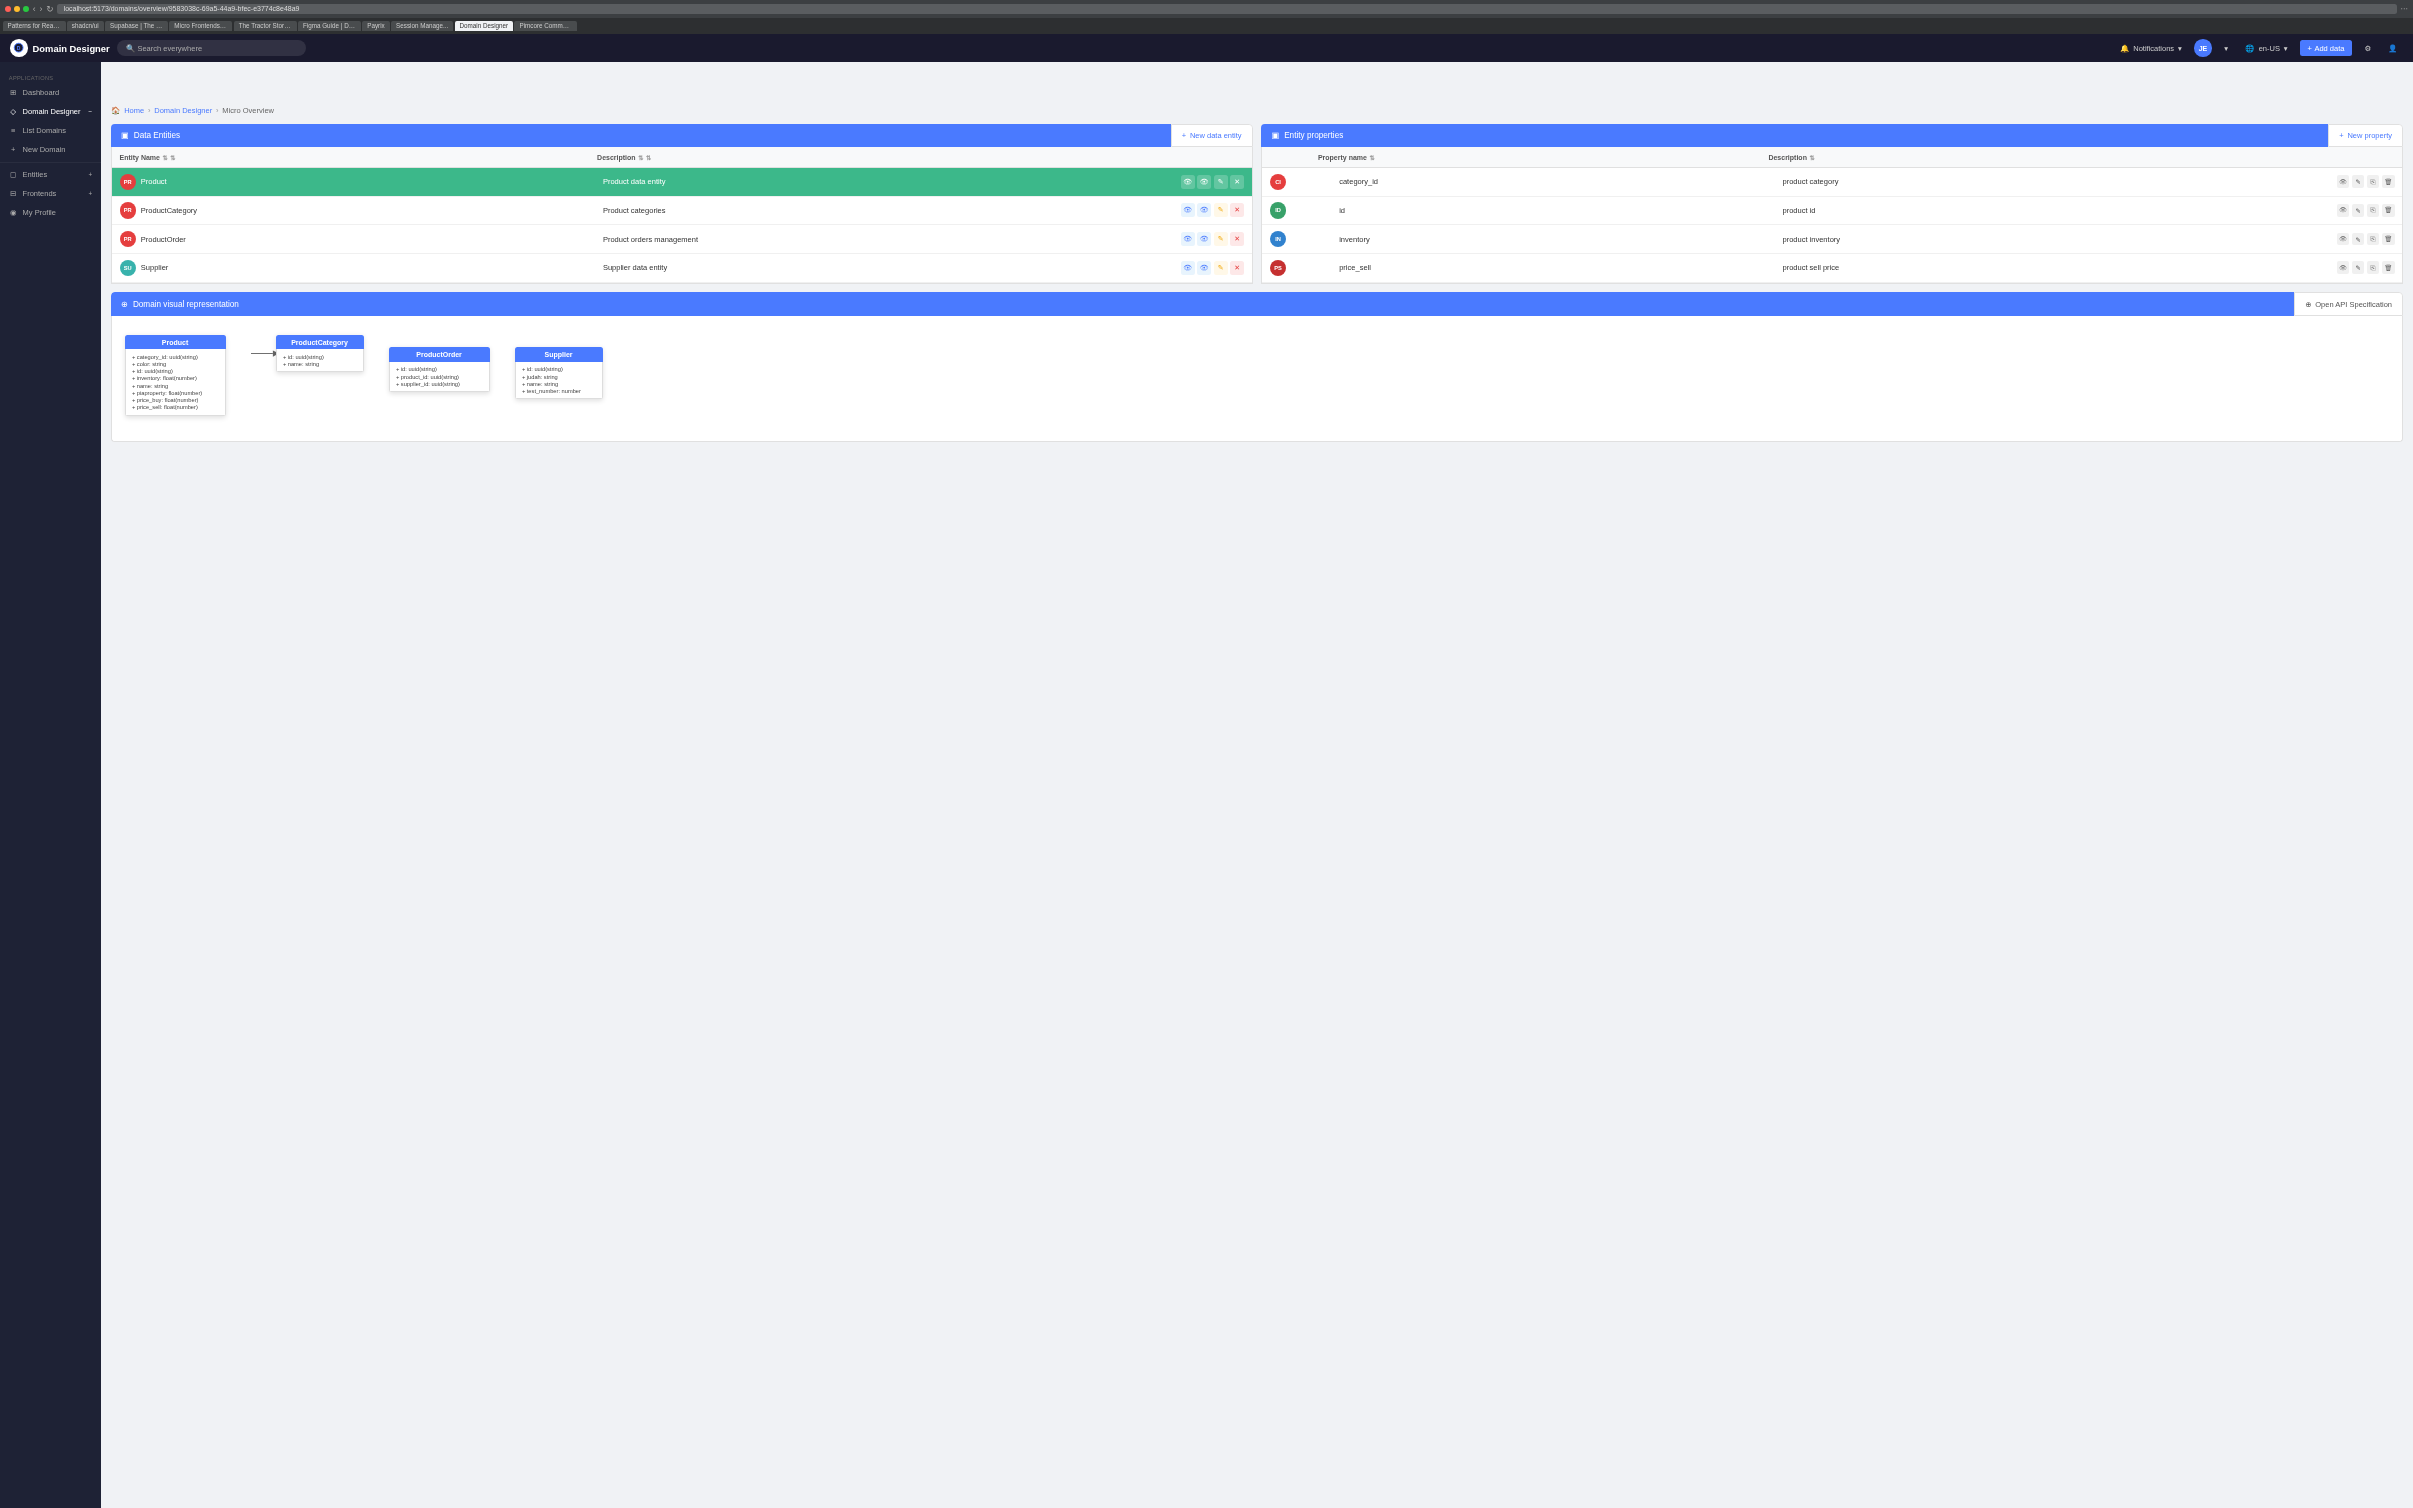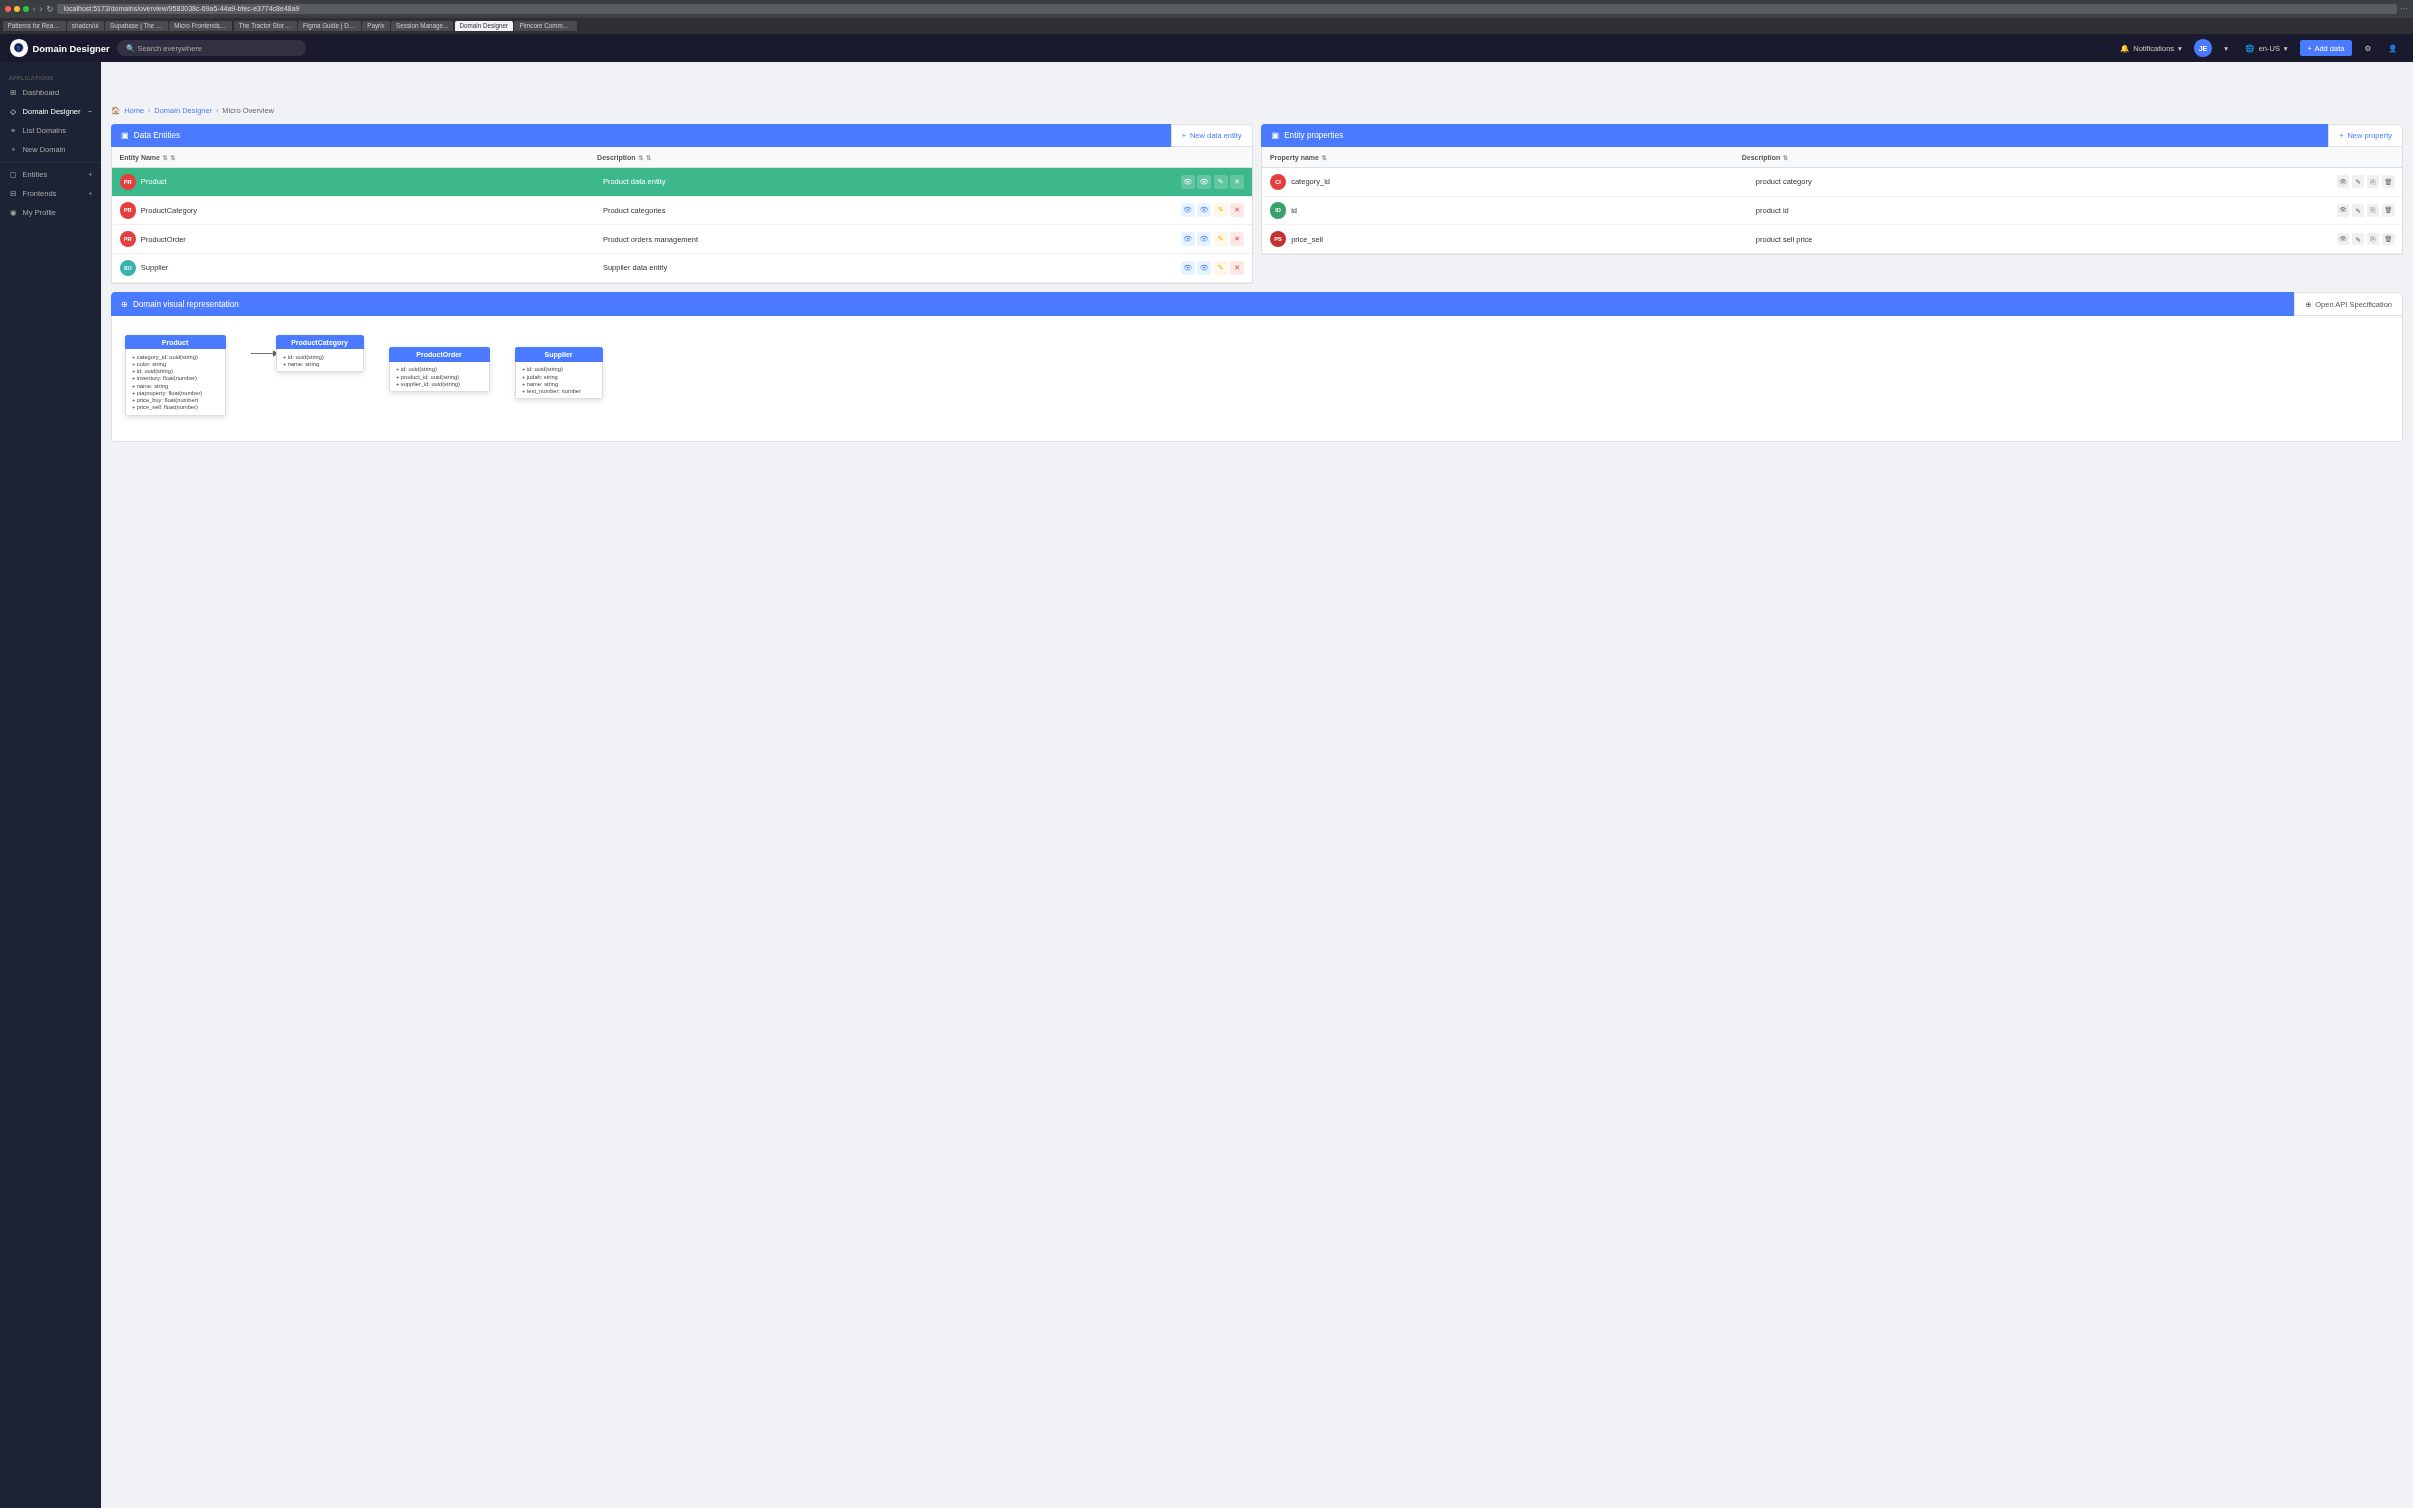--- a/index.html
+++ b/index.html
@@ -76,21 +76,21 @@
     .row-actions { display: flex; gap: 2.5px; margin-left: auto; }
     .row-action-btn { width: 14px; height: 14px; border-radius: 2.5px; border: none; cursor: pointer; display: flex; align-items: center; justify-content: center; font-size: 7px; }
     .btn-view { background: #e8f4fd; color: #4a7aff; }
     .btn-edit { background: #fff8e8; color: #f0a500; }
     .btn-delete { background: #fde8e8; color: #e53e3e; }
     .table-row.selected .row-action-btn.btn-view { background: rgba(255,255,255,0.2); color: white; }
     .table-row.selected .row-action-btn.btn-edit { background: rgba(255,255,255,0.2); color: white; }
     .table-row.selected .row-action-btn.btn-delete { background: rgba(255,255,255,0.2); color: white; }
 
     
-    .prop-col-name { flex: 1.2; display: flex; align-items: center; gap: 2.5px; }
+    .prop-col-name { flex: 1.2; display: flex; align-items: center; gap: 2.5px; margin-left: 48px; }
     .prop-col-desc { flex: 1.5; display: flex; align-items: center; gap: 2.5px; }
     .prop-col-actions { width: 63px; }
     .prop-actions { display: flex; gap: 2.5px; margin-left: auto; }
     .prop-action-btn { width: 12.6px; height: 12.6px; border-radius: 1.9px; border: none; cursor: pointer; display: flex; align-items: center; justify-content: center; font-size: 6.3px; background: #f0f0f0; color: #555; }
 
     
     .visual-panel { margin-top: 8.8px; }
     .visual-header { display: flex; align-items: stretch; border-radius: 3.8px 3.8px 0 0; overflow: hidden; }
     .visual-header-main { background: #4a7aff; color: white; padding: 6.3px 10px; font-size: 8.2px; font-weight: 500; display: flex; align-items: center; gap: 5px; flex: 1; border-radius: 3.8px 0 0 0; }
     .visual-header-action { background: white; color: #555; border: 0.6px solid #e0e0e0; padding: 6.3px 10px; font-size: 7.5px; display: flex; align-items: center; gap: 3.8px; cursor: pointer; border-radius: 0 3.8px 0 0; margin-left: auto; }
@@ -354,20 +354,31 @@
             <div class="prop-col-name">id</div>
             <div class="prop-col-desc">product id</div>
             <div class="prop-actions">
               <button class="prop-action-btn">👁</button>
               <button class="prop-action-btn">✎</button>
               <button class="prop-action-btn">⎘</button>
               <button class="prop-action-btn">🗑</button>
             </div>
           </div>
 
+          <div class="table-row">
+            <div class="entity-avatar avatar-in">IN</div>
+            <div class="prop-col-name">inventory</div>
+            <div class="prop-col-desc">product inventory</div>
+            <div class="prop-actions">
+              <button class="prop-action-btn">👁</button>
+              <button class="prop-action-btn">✎</button>
+              <button class="prop-action-btn">⎘</button>
+              <button class="prop-action-btn">🗑</button>
+            </div>
+          </div>
 
 
 
 
           <div class="table-row">
             <div class="entity-avatar avatar-ps">PS</div>
             <div class="prop-col-name">price_sell</div>
             <div class="prop-col-desc">product sell price</div>
             <div class="prop-actions">
               <button class="prop-action-btn">👁</button>

